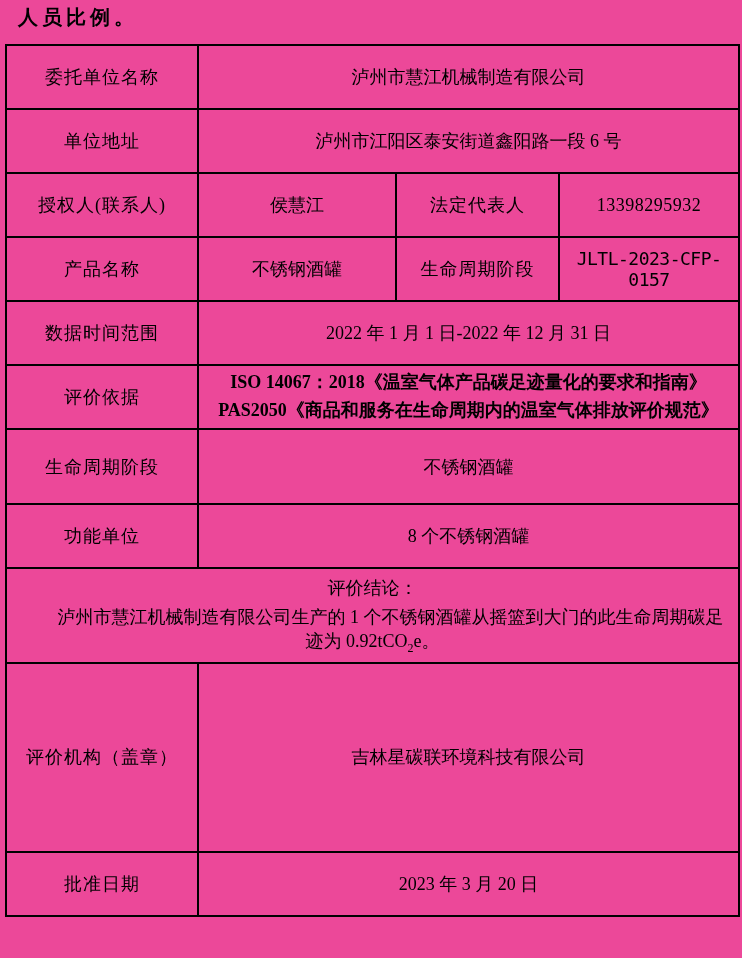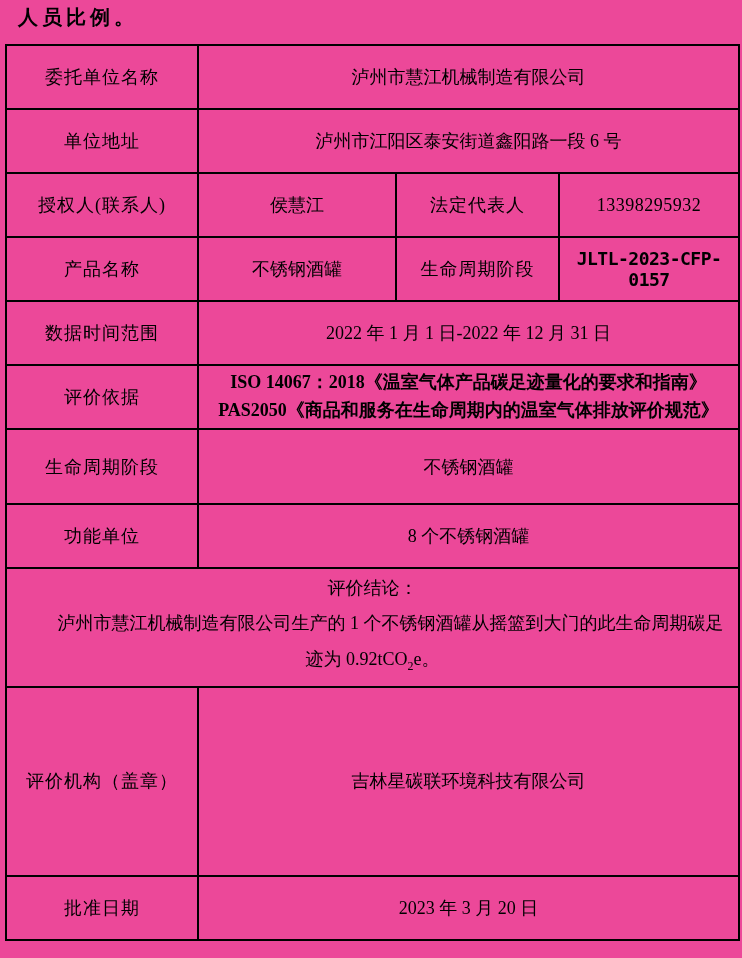--- a/index.html
+++ b/index.html
@@ -61,34 +61,34 @@
   td.phone-cell {
     font-family: "Liberation Serif", "DejaVu Serif", serif;
     font-size: 23px;
     letter-spacing: 0.5px;
     margin-top: 12px;
   }
   td.report-no-cell {
     font-family: "DejaVu Sans Mono", "Liberation Mono", monospace;
     font-size: 17px;
     letter-spacing: -0.5px;
-    font-weight: 700;
+    font-weight: 400;
     padding: 2px 0;
   }
   td.conclusion-cell {
     text-align: left;
     padding: 0 14px;
   }
   .conclusion-heading {
     line-height: 34px;
   }
   .conclusion-body {
     margin: 0;
     text-indent: 2em;
-    line-height: 36px;
+    line-height: 24px;
   }
   .conclusion-body sub {
     font-size: 12px;
   }
 </style>
 </head>
 <body>
 
 <div class="page">
   <div class="intro">人员比例。</div>

